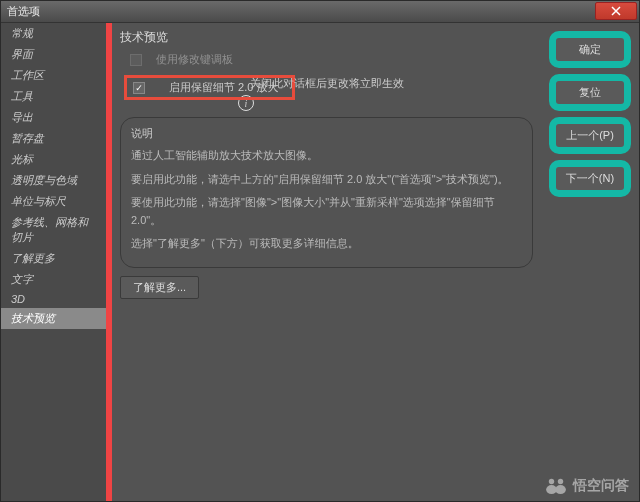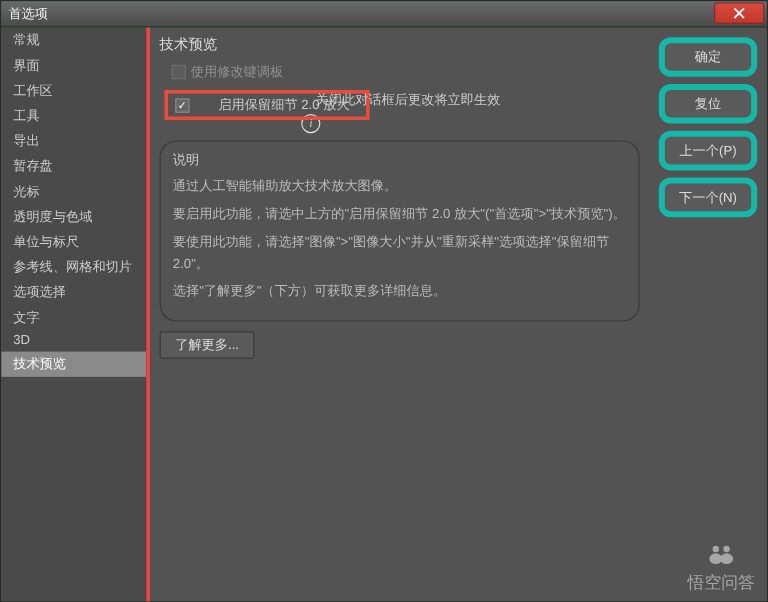--- a/index.html
+++ b/index.html
@@ -2,39 +2,39 @@
 <html><head>
   <meta charset="utf-8">
   <style>
     * { margin: 0; padding: 0; box-sizing: border-box; font-family: "Microsoft YaHei", SimSun, Arial, sans-serif; }
     body { width: 640px; height: 502px; background: #1a1a1a; overflow: hidden; }
     .window { width: 640px; height: 502px; background: #14532d; border: 1px solid #2a2a2a; position: relative; }
     .titlebar { height: 22px; background: linear-gradient(#6a6a6a, #4a4a4a); display: flex; align-items: center; padding: 0 6px; color: #eee; font-size: 11px; border-bottom: 1px solid #333; }
     .titlebar-title { flex: 1; }
     .close-btn { width: 42px; height: 18px; background: linear-gradient(#d74b3e, #c0392b); border: 1px solid #922; border-radius: 2px; display: flex; align-items: center; justify-content: center; color: #fff; font-size: 10px; position: absolute; right: 2px; top: 1px; cursor: pointer; }
     .body { display: flex; height: calc(100% - 22px); background: #535353; }
-    .sidebar { width: 124px; background: #4a4a4a; border-right: 3px solid #ef4444; overflow-y: auto; }
+    .sidebar { width: 111px; background: #4a4a4a; border-right: 6px solid #ef4444; overflow-y: auto; font-style: italic; }
     .sidebar-item { padding: 3px 10px; color: #ccc; font-size: 11px; cursor: pointer; }
     .sidebar-item.selected { background: #8a8a8a; color: #fff; }
     .main { flex: 1; padding: 6px 8px; color: #ccc; font-size: 11px; position: relative; }
     .section-title { color: #ddd; font-size: 12px; margin-bottom: 4px; }
-    .legacy-row { display: flex; align-items: center; gap: 4px; padding: 2px 0 6px 10px; opacity: 0.5; }
+    .legacy-row { display: flex; align-items: center; gap: 14px; padding: 2px 0 6px 10px; opacity: 0.5; }
     .checkbox { width: 12px; height: 12px; border: 1px solid #888; background: #666; display: flex; align-items: center; justify-content: center; font-size: 9px; color: #fff; }
     .checkbox.checked::before { content: "✓"; }
     .highlight-box { border: 3px solid #e74c3c; padding: 2px 14px 2px 6px; margin: 2px 0 2px 4px; display: inline-flex; align-items: center; gap: 24px; }
     .note-row { display: flex; align-items: center; gap: 6px; padding-left: 130px; margin-top: -26px; }
     .info-icon { width: 16px; height: 16px; border: 1.5px solid #ddd; border-radius: 50%; display: flex; align-items: center; justify-content: center; font-size: 10px; font-style: italic; font-family: Georgia, serif; margin: 4px 0 6px 118px; }
     .panel { border: 1px solid #3a3a3a; border-radius: 14px; padding: 8px 10px; margin-top: 6px; background: #535353; }
     .panel-title { color: #ccc; font-size: 11px; margin-bottom: 6px; }
     .desc { color: #bbb; font-size: 11px; line-height: 1.6; }
     .desc p { margin-bottom: 6px; }
     .learn-more { margin-top: 8px; border: 1px solid #3a3a3a; background: #5a5a5a; color: #ddd; padding: 3px 12px; font-size: 11px; cursor: pointer; border-radius: 2px; }
     .right-buttons { width: 98px; padding: 8px 8px; display: flex; flex-direction: column; gap: 6px; }
-    .btn { border: 5px solid #14b8a6; background: #5a5a5a; color: #ddd; padding: 4px 0; font-size: 11px; text-align: center; border-radius: 10px; cursor: pointer; }
-    .watermark { position: absolute; right: 10px; bottom: 6px; display: flex; align-items: center; gap: 6px; opacity: 0.6; color: #ddd; font-size: 14px; font-weight: normal; flex-direction: column; }
+    .btn { border: 7px solid #14b8a6; background: #5a5a5a; color: #ddd; padding: 4px 0; font-size: 11px; text-align: center; border-radius: 10px; cursor: pointer; }
+    .watermark { position: absolute; right: 10px; bottom: 6px; display: flex; align-items: center; gap: 6px; opacity: 0.6; color: #ddd; font-size: 14px; font-weight: bold; }
     .wm-icon { width: 22px; height: 18px; }
   </style>
 </head>
 <body>
 
 <div class="window">
   <div class="titlebar">
     <span class="titlebar-title">首选项</span>
     <div class="close-btn">
       <svg width="10" height="10" viewBox="0 0 10 10">
@@ -47,21 +47,21 @@
       <div class="sidebar-item">常规</div>
       <div class="sidebar-item">界面</div>
       <div class="sidebar-item">工作区</div>
       <div class="sidebar-item">工具</div>
       <div class="sidebar-item">导出</div>
       <div class="sidebar-item">暂存盘</div>
       <div class="sidebar-item">光标</div>
       <div class="sidebar-item">透明度与色域</div>
       <div class="sidebar-item">单位与标尺</div>
       <div class="sidebar-item">参考线、网格和切片</div>
-      <div class="sidebar-item">选项选择</div>
+      <div class="sidebar-item">了解更多</div>
       <div class="sidebar-item">文字</div>
       <div class="sidebar-item">3D</div>
       <div class="sidebar-item selected">技术预览</div>
     </div>
 
     <div class="main">
       <div class="section-title">技术预览</div>
 
       <div class="legacy-row">
         <span class="checkbox"></span>

